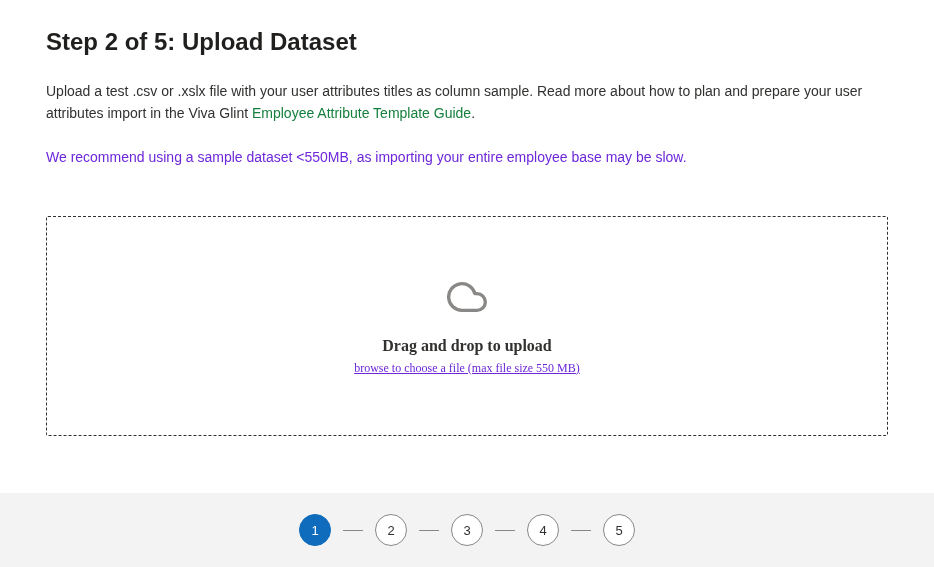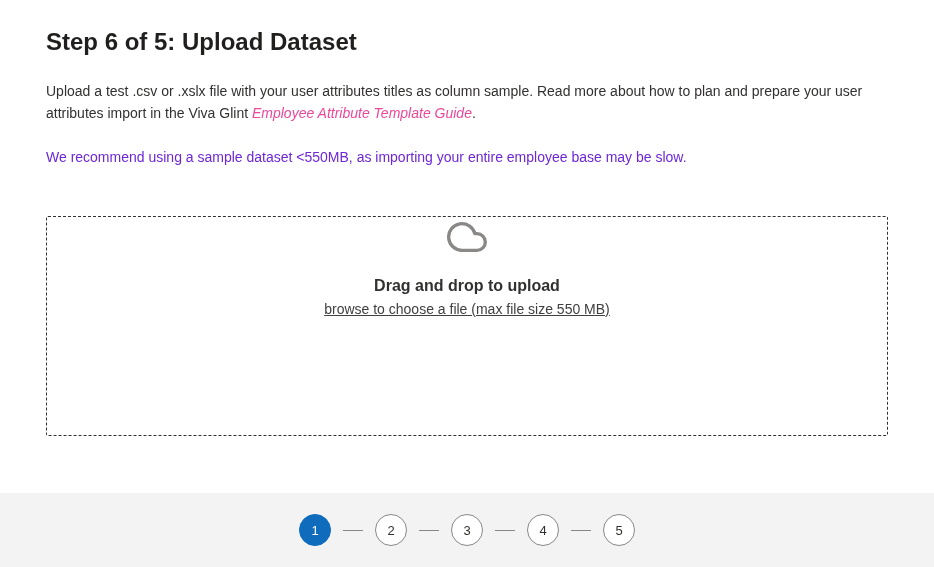--- a/index.html
+++ b/index.html
@@ -24,54 +24,54 @@
       color: #201f1e;
       margin-bottom: 24px;
     }
     .description {
       font-size: 14px;
       line-height: 22px;
       color: #323130;
       margin-bottom: 22px;
     }
     .description .link {
-      color: #ec4899;
+      color: #15803d;
       text-decoration: none;
       cursor: pointer;
-      font-style: italic;
     }
     .recommendation {
       font-size: 14px;
       line-height: 22px;
       color: #6d28d9;
       margin-bottom: 48px;
     }
     .dropzone {
       border: 1px dashed #323130;
       border-radius: 2px;
       height: 220px;
       display: flex;
       flex-direction: column;
       align-items: center;
-      justify-content: flex-start;
+      justify-content: center;
       cursor: pointer;
+      font-family: Liberation Serif, serif;
     }
     .cloud-icon {
       margin-bottom: 16px;
       color: #8a8886;
     }
     .dropzone-title {
       font-size: 16px;
       font-weight: 600;
       color: #323130;
       margin-bottom: 6px;
     }
     .dropzone-subtitle {
-      font-size: 14px;
-      color: #404040;
+      font-size: 12px;
+      color: #6d28d9;
       text-decoration: underline;
       cursor: pointer;
     }
     .stepper-bar {
       position: absolute;
       bottom: 0;
       left: 0;
       right: 0;
       height: 74px;
       background: #f3f3f3;
@@ -105,21 +105,21 @@
     .step-connector {
       width: 20px;
       height: 1px;
       background: #8a8886;
     }
   </style>
 </head>
 <body>
 
 <div class="content">
-  <h1 class="page-title">Step 6 of 5: Upload Dataset</h1>
+  <h1 class="page-title">Step 2 of 5: Upload Dataset</h1>
 
   <p class="description">
     <span>Upload a test .csv or .xslx file with your user attributes titles as column sample. Read more about how to plan and prepare your user attributes import in the Viva Glint </span><a class="link">Employee Attribute Template Guide</a><span>.</span>
   </p>
 
   <p class="recommendation">We recommend using a sample dataset &lt;550MB, as importing your entire employee base may be slow.</p>
 
   <div class="dropzone">
     <span class="cloud-icon">
       <svg width="40" height="40" viewBox="0 0 24 24" fill="none" stroke="currentColor" stroke-width="2" stroke-linecap="round" stroke-linejoin="round">

